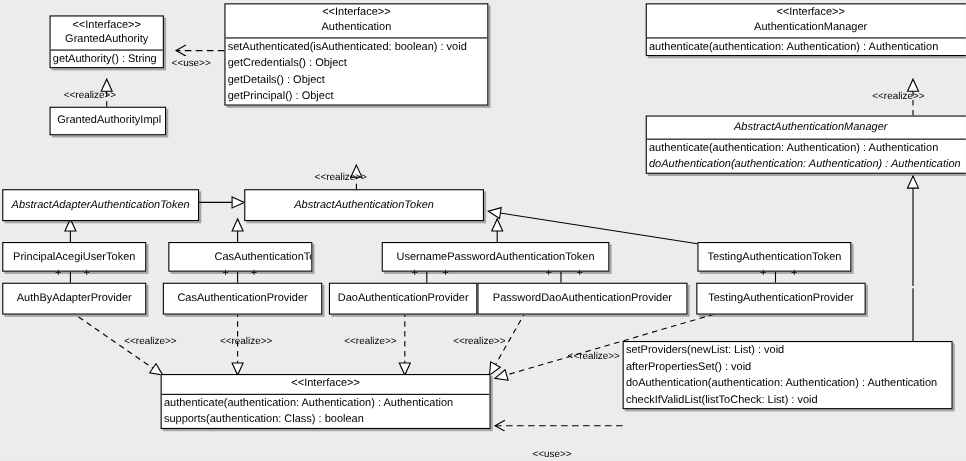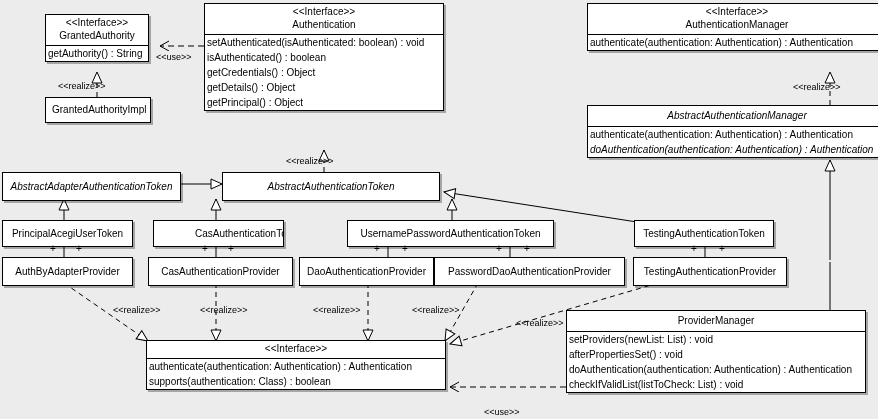--- a/index.html
+++ b/index.html
@@ -115,21 +115,20 @@
     </div>
   </div>
 
   <div class="uclass" style="left:204px;top:3px;width:240px;">
     <div class="sect hdr">
       <div class="stereo">&lt;&lt;Interface&gt;&gt;</div>
       <div class="cname">Authentication</div>
     </div>
     <div class="sect ops">
       <div class="op">setAuthenticated(isAuthenticated: boolean) : void</div>
-      <div class="op">isAuthenticated() : boolean</div>
       <div class="op">getCredentials() : Object</div>
       <div class="op">getDetails() : Object</div>
       <div class="op">getPrincipal() : Object</div>
     </div>
   </div>
 
   <div class="uclass" style="left:587px;top:3px;width:300px;">
     <div class="sect hdr">
       <div class="stereo">&lt;&lt;Interface&gt;&gt;</div>
       <div class="cname">AuthenticationManager</div>
@@ -219,23 +218,20 @@
     <div class="sect hdr">
       <div class="stereo">&lt;&lt;Interface&gt;&gt;</div>
     </div>
     <div class="sect ops">
       <div class="op">authenticate(authentication: Authentication) : Authentication</div>
       <div class="op">supports(authentication: Class) : boolean</div>
     </div>
   </div>
 
   <div class="uclass" style="left:566px;top:310px;width:300px;">
-    <div class="sect hdr" style="padding:3px 2px 4px 2px;">
-      <div class="cname">ProviderManager</div>
-    </div>
     <div class="sect ops">
       <div class="op">setProviders(newList: List) : void</div>
       <div class="op">afterPropertiesSet() : void</div>
       <div class="op">doAuthentication(authentication: Authentication) : Authentication</div>
       <div class="op">checkIfValidList(listToCheck: List) : void</div>
     </div>
   </div>
 
   <div class="elabel" style="left:156px;top:52px;">&lt;&lt;use&gt;&gt;</div>
 

